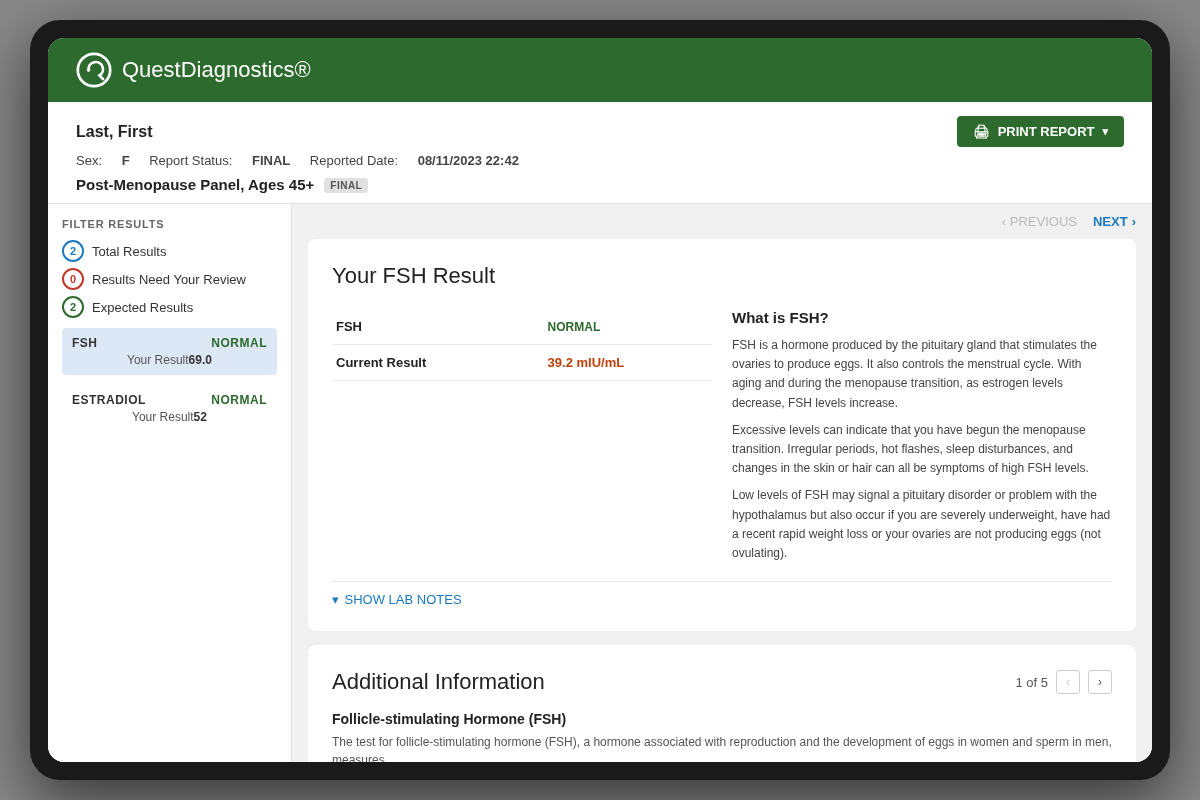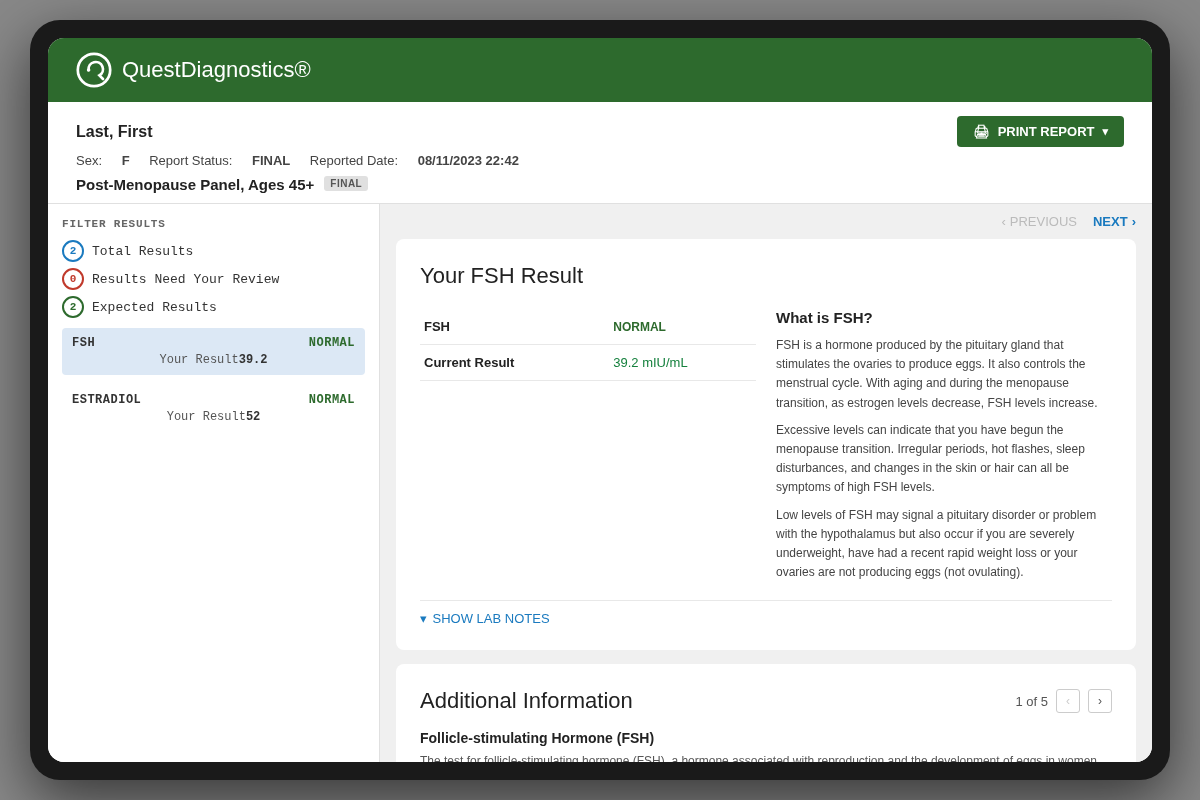--- a/index.html
+++ b/index.html
@@ -84,21 +84,21 @@
     .print-btn .chevron { font-size: 11px; }
     .patient-meta {
       font-size: 13px;
       color: #444;
       margin-bottom: 8px;
     }
     .patient-meta span { margin-right: 16px; }
     .patient-meta strong { font-weight: 700; }
     .panel-row {
       display: flex;
-      align-items: flex-start;
+      align-items: flex-end;
       gap: 10px;
       padding-bottom: 10px;
     }
     .panel-title {
       font-size: 15px;
       font-weight: 700;
       color: #222;
     }
     .final-badge {
       background: #e0e0e0;
@@ -112,27 +112,26 @@
 
     
     .main-content {
       display: flex;
       flex: 1;
       overflow: hidden;
     }
 
     
     .sidebar {
-      width: 332px;
+      width: 244px;
       background: white;
       border-right: 1px solid #e0e0e0;
       padding: 14px;
       flex-shrink: 0;
       overflow-y: auto;
-      font-family: Liberation Mono, monospace;
     }
     .filter-label {
       font-size: 11px;
       font-weight: 700;
       color: #666;
       letter-spacing: 0.8px;
       margin-bottom: 10px;
     }
     .filter-item {
       display: flex;
@@ -227,21 +226,21 @@
       margin-bottom: 16px;
     }
     .result-table tr { border-bottom: 1px solid #e8e8e8; }
     .result-table td {
       padding: 10px 4px;
       font-size: 13px;
       color: #333;
     }
     .result-table td:first-child { font-weight: 600; color: #222; }
     .result-table td.normal { color: #2d6a2d; font-weight: 700; font-size: 12px; }
-    .result-table td.value-green { color: #15803d; font-weight: 400; }
+    .result-table td.value-green { color: #c2410c; font-weight: 700; }
 
     .two-col {
       display: grid;
       grid-template-columns: 1fr 1fr;
       gap: 20px;
       margin-top: 8px;
     }
     .info-box h3 {
       font-size: 15px;
       font-weight: 700;
@@ -372,21 +371,21 @@
           <span>Expected Results</span>
         </div>
 
         <div class="result-card active">
           <div class="card-header">
             <span>FSH</span>
             <span class="status-normal">NORMAL</span>
           </div>
           <div class="card-sub">
             <span>Your Result</span>
-            <span class="value">39.2</span>
+            <span class="value">69.0</span>
           </div>
         </div>
 
         <div class="result-card">
           <div class="card-header">
             <span>ESTRADIOL</span>
             <span class="status-normal">NORMAL</span>
           </div>
           <div class="card-sub">
             <span>Your Result</span>

